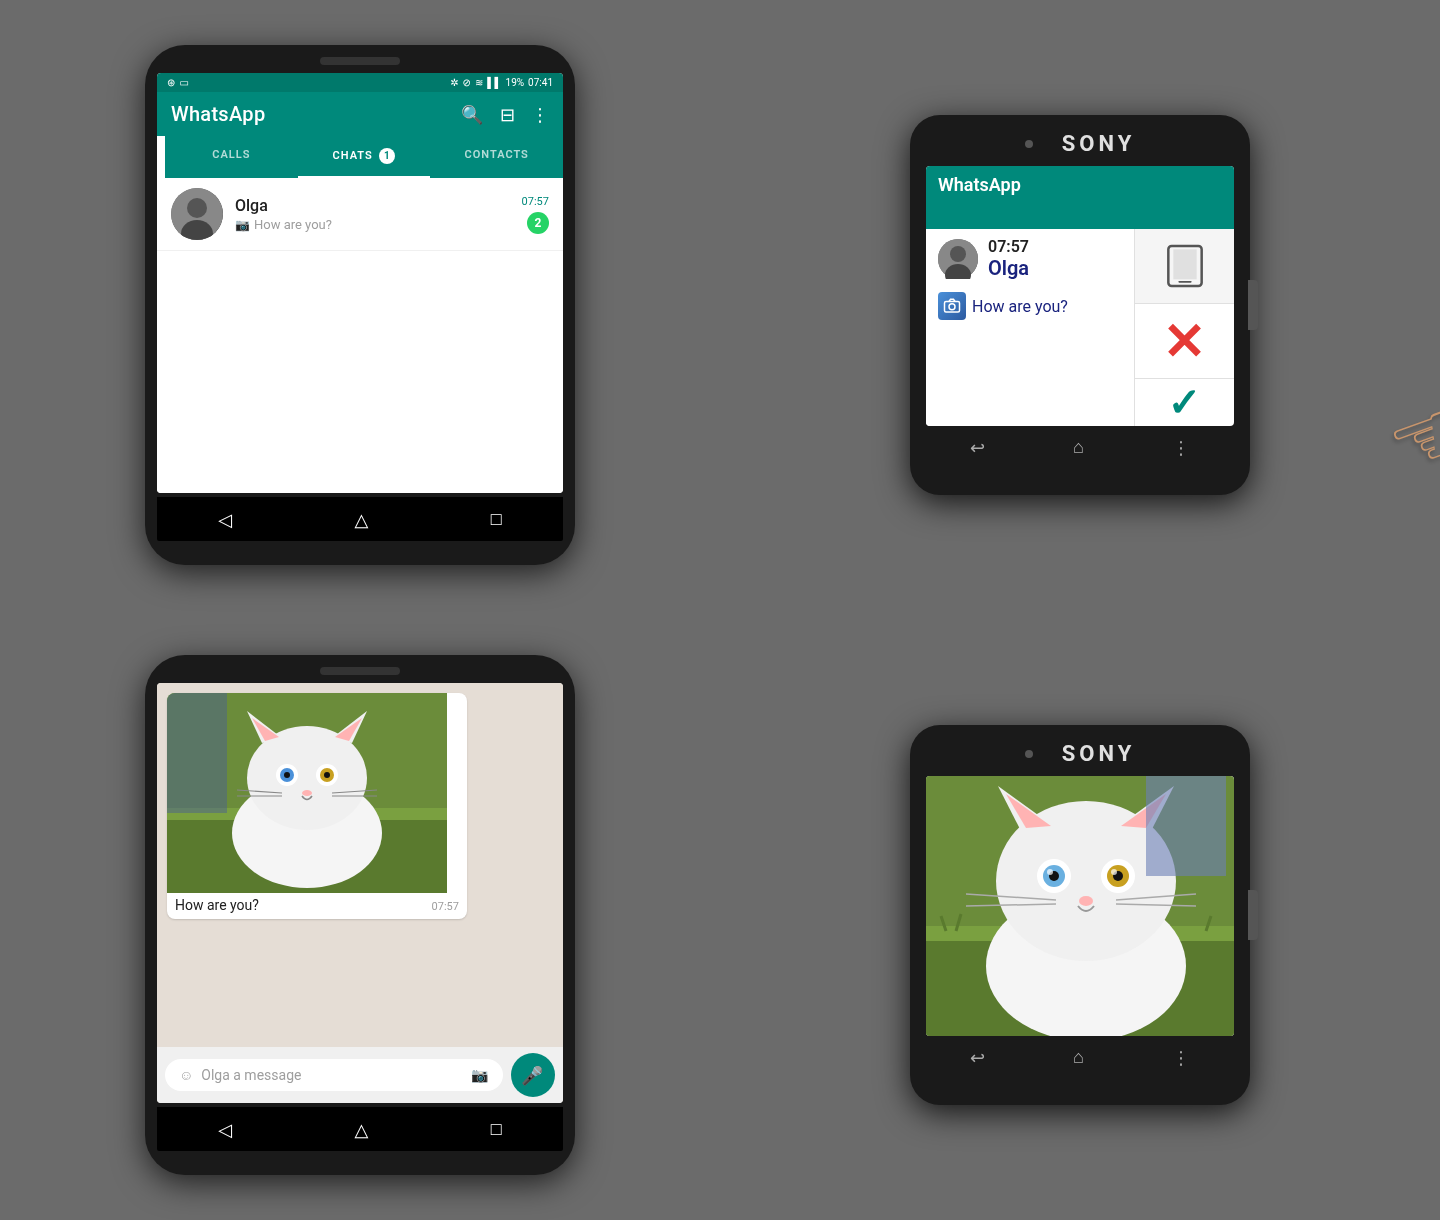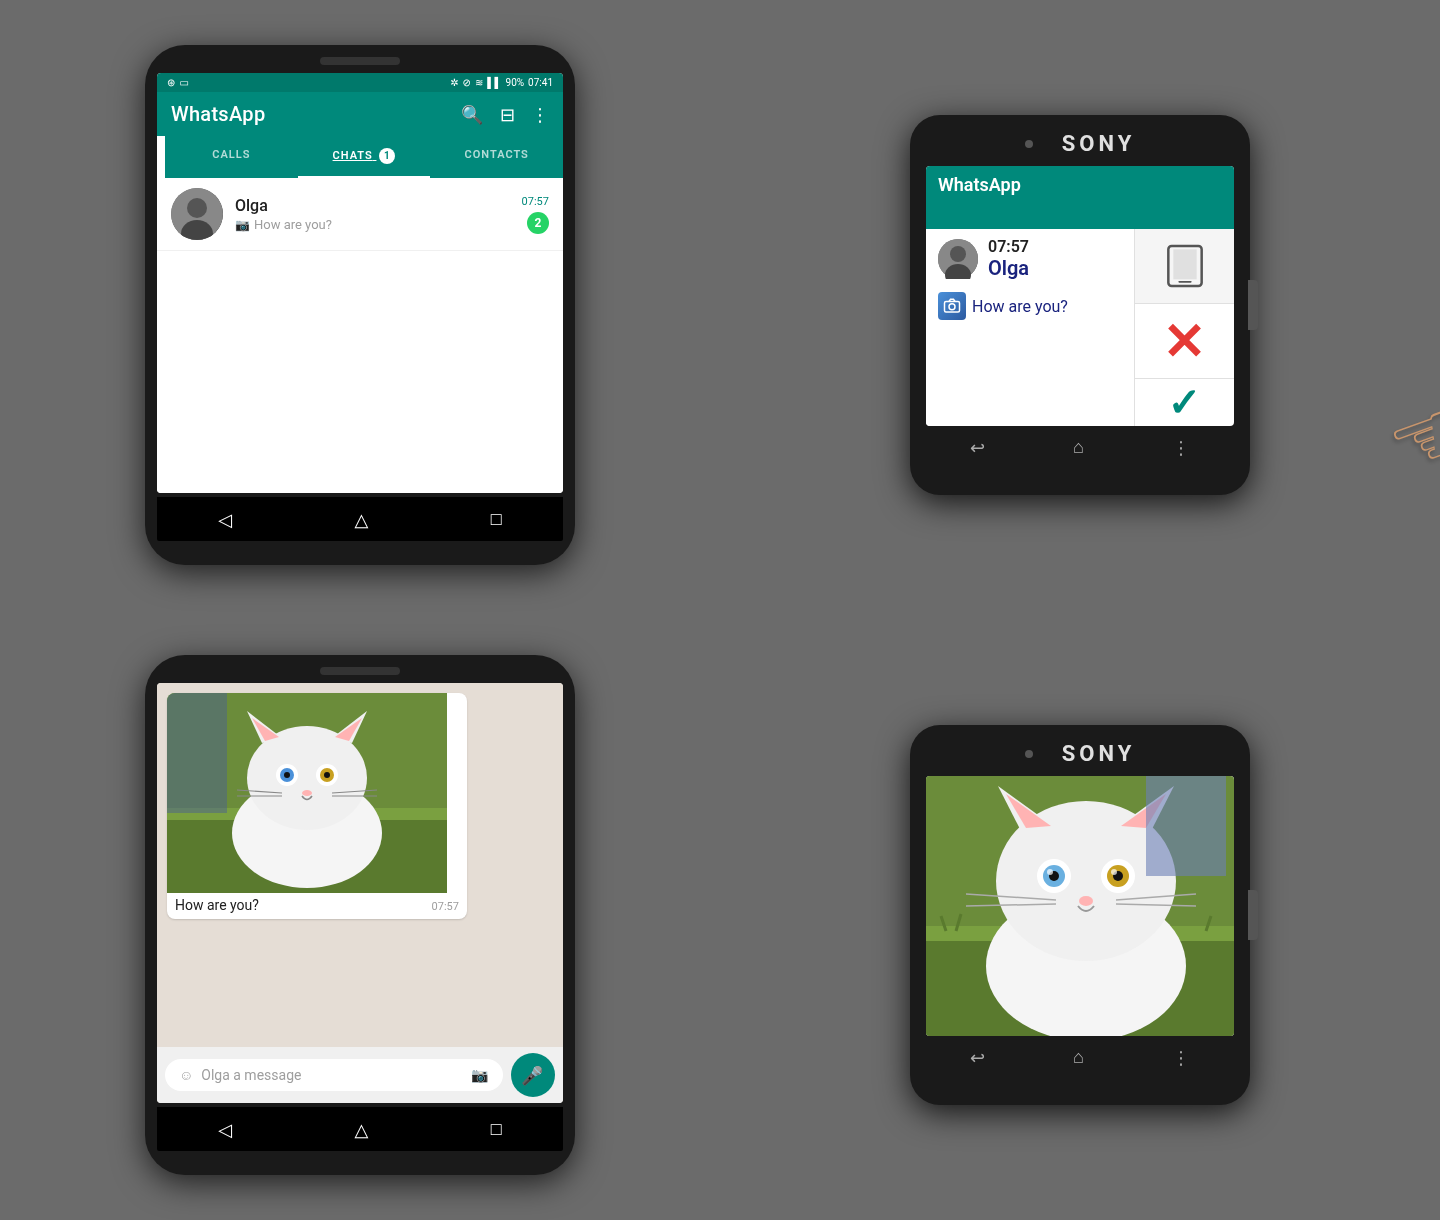--- a/index.html
+++ b/index.html
@@ -92,21 +92,20 @@
       padding: 12px 4px;
       font-size: 11px;
       font-weight: 600;
       color: rgba(255,255,255,0.7);
       letter-spacing: 1px;
       position: relative;
       cursor: pointer;
     }
     .tab.active {
       color: #fff;
-      text-decoration: underline;
     }
     .tab.active::after {
       content: '';
       position: absolute;
       bottom: -2px;
       left: 0; right: 0;
       height: 2px;
       background: #fff;
     }
     .tab-badge {
@@ -446,21 +445,21 @@
       <div class="status-bar">
         <div class="status-icons">
           <span>⊛</span>
           <span>▭</span>
         </div>
         <div class="status-icons">
           <span>✲</span>
           <span>⊘</span>
           <span>≋</span>
           <span>▌▌</span>
-          <span>90%</span>
+          <span>19%</span>
           <span>07:41</span>
         </div>
       </div>
 
       <div class="whatsapp-header">
         <span class="whatsapp-title">WhatsApp</span>
         <div class="header-icons">
           <span>🔍</span>
           <span>⊟</span>
           <span>⋮</span>

